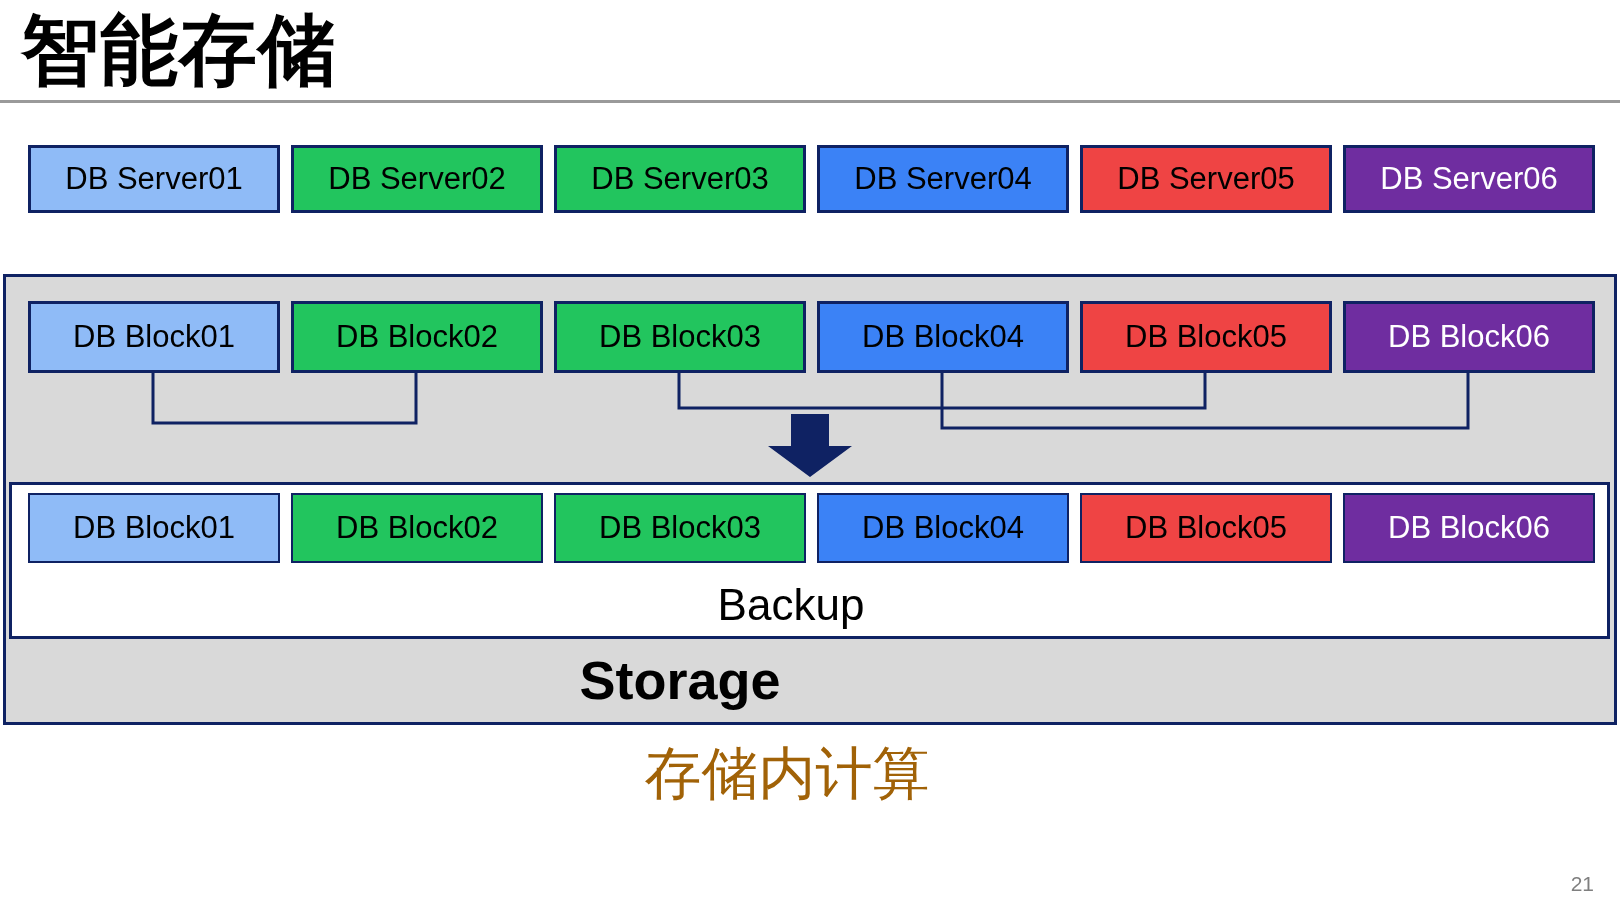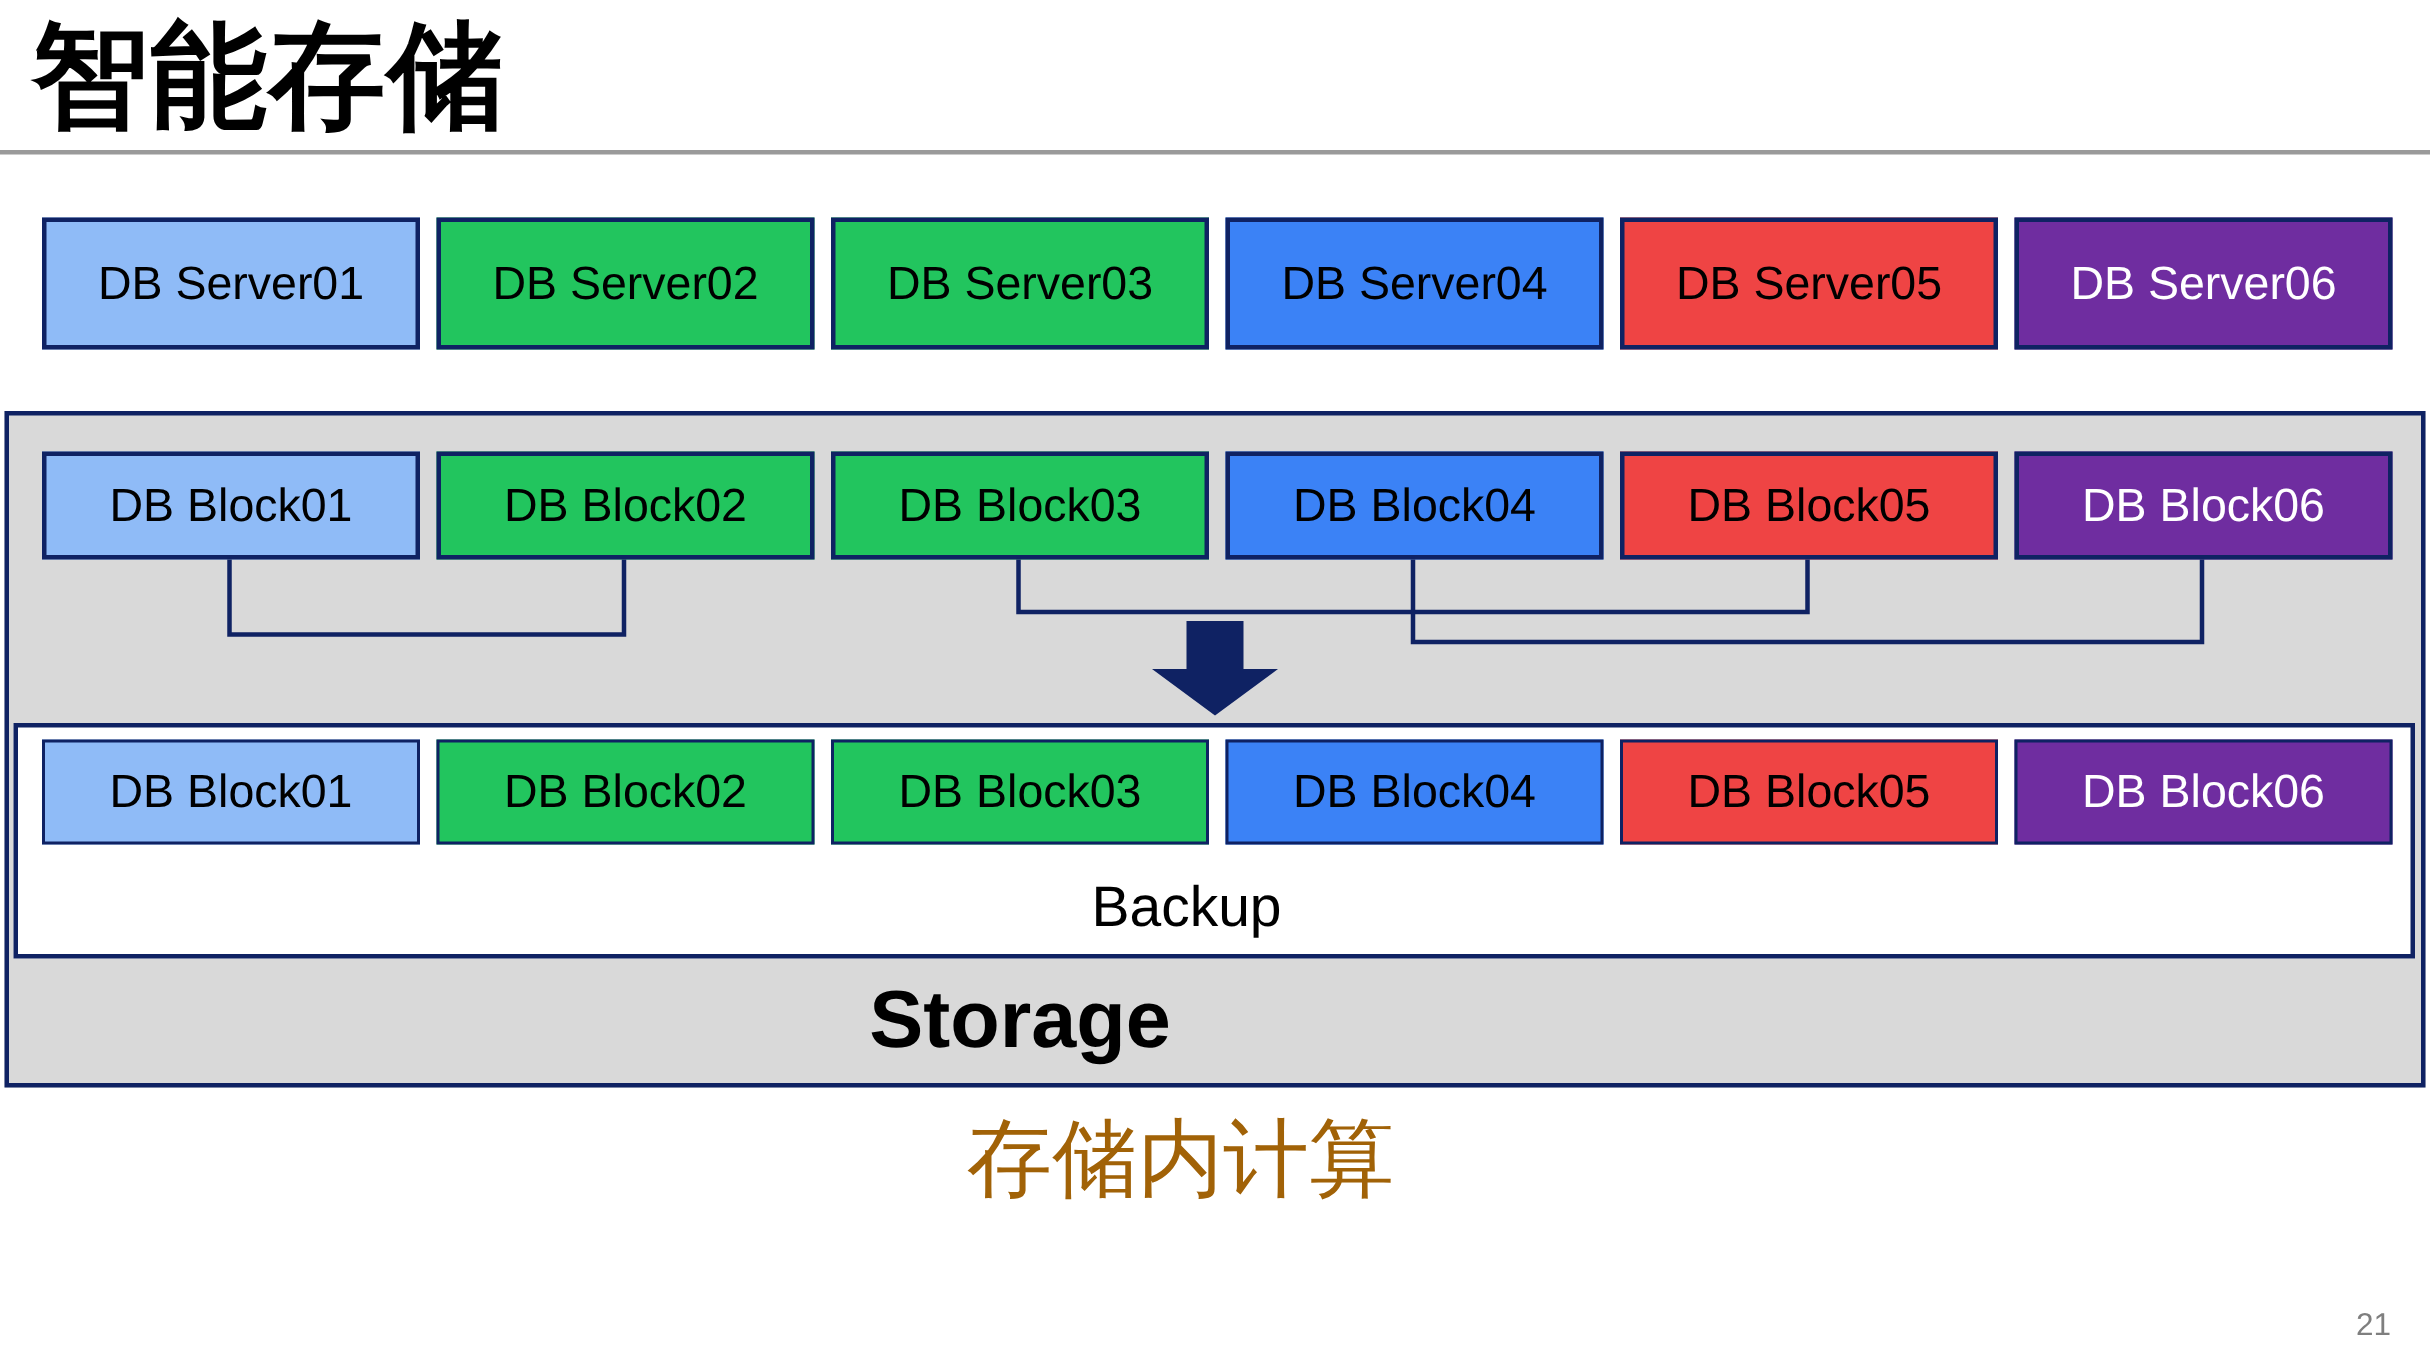--- a/index.html
+++ b/index.html
@@ -13,37 +13,37 @@
     left:21px;top:4px;font-size:78px;line-height:92px;font-weight:600;
     color:#000000;letter-spacing:1px;white-space:nowrap;
   }
   .title-rule{left:0;top:100px;width:1620px;height:3px;background:#9A9A9A;}
   
   .box{
     position:absolute;width:252px;box-sizing:border-box;
     border:3px solid #0F2263;display:flex;align-items:center;justify-content:center;
     font-size:31px;white-space:nowrap;
   }
-  .server{top:145px;height:88px;}
+  .server{top:145px;height:68px;}
   .ublock{top:301px;height:72px;}
   .lblock{top:493px;height:70px;border-width:2px;}
   .x0{left:28px}.x1{left:291px}.x2{left:554px}.x3{left:817px}.x4{left:1080px}.x5{left:1343px}
   .f0{background:#8FBBF7}.f1{background:#22c55e}.f2{background:#22c55e}
   .f3{background:#3b82f6}.f4{background:#ef4444}.f5{background:#6F2DA0;color:#ffffff}
   
   .storage-container{
     left:3px;top:274px;width:1614px;height:451px;box-sizing:border-box;
     background:#D9D9D9;border:3px solid #0F2263;
   }
   .backup-box{
     left:9px;top:482px;width:1601px;height:157px;box-sizing:border-box;
     background:#ffffff;border:3px solid #0F2263;
   }
   .connector-svg{left:0;top:0;width:1620px;height:910px;pointer-events:none;}
-  .backup-label{left:0;top:582px;width:1582px;text-align:center;font-size:38px;line-height:46px;}
+  .backup-label{left:0;top:582px;width:1582px;text-align:center;font-size:44px;line-height:46px;}
   .storage-label{left:3px;top:650px;width:1354px;text-align:center;font-size:54px;line-height:60px;font-weight:bold;}
   .caption{left:0;top:738px;width:1574px;text-align:center;font-size:57px;line-height:71px;color:#a16207;}
   .page-number{right:26px;top:872px;font-size:21px;color:#7F7F7F;}
 </style>
 </head>
 <body>
 
 <div class="abs slide-title">智能存储</div>
 <div class="abs title-rule"></div>
 

